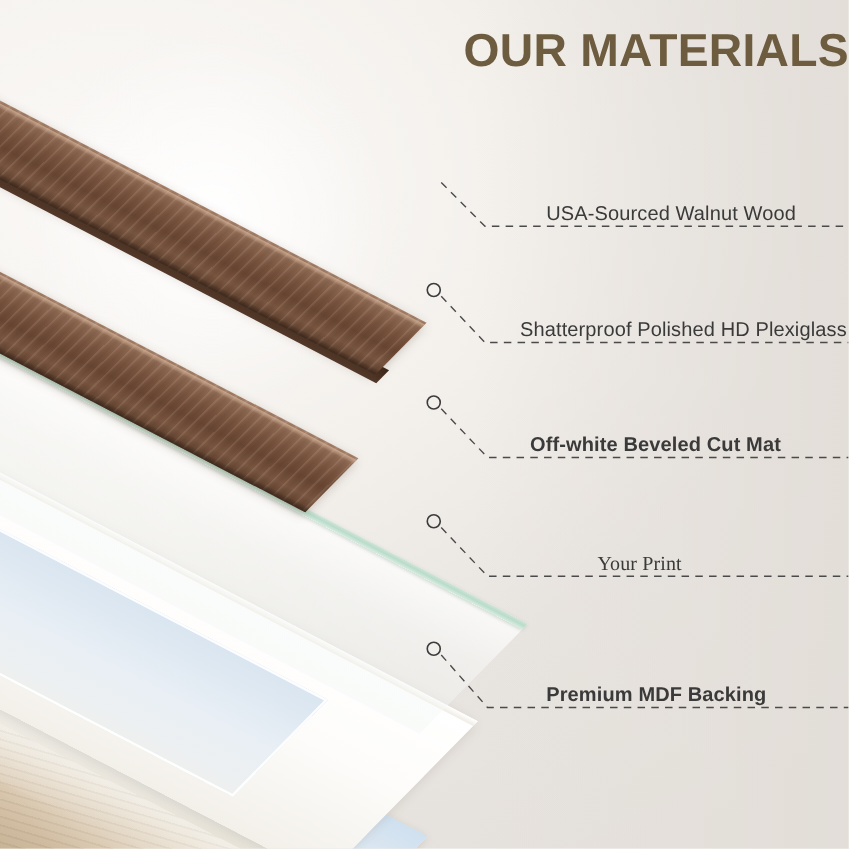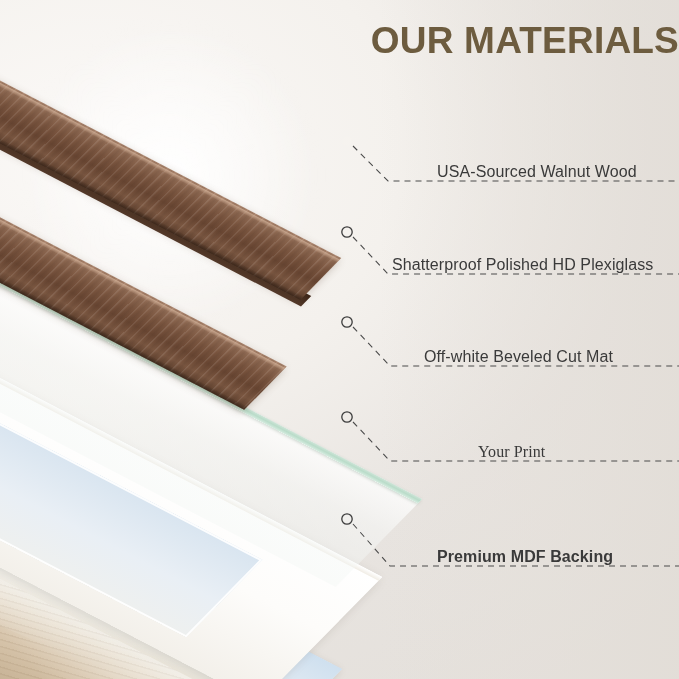--- a/index.html
+++ b/index.html
@@ -287,19 +287,19 @@
           <circle cx="347" cy="232" r="5.2" fill="none" stroke="#3c3c3c" stroke-width="1.3"></circle>
           <circle cx="347" cy="322" r="5.2" fill="none" stroke="#3c3c3c" stroke-width="1.3"></circle>
           <circle cx="347" cy="417" r="5.2" fill="none" stroke="#3c3c3c" stroke-width="1.3"></circle>
           <circle cx="347" cy="519" r="5.2" fill="none" stroke="#3c3c3c" stroke-width="1.3"></circle>
         </g>
     </svg>
   </div>
 
   <div id="label-layer">
       <div class="label" style="left: 437px; top: 163px;">USA-Sourced Walnut Wood</div>
-      <div class="label" style="left: 392px; top: 256px;">Shatterproof Polished HD Plexiglass</div>
-      <div class="label" style="left: 424px; top: 348px;">Off-white Beveled Cut Mat</div>
+      <div class="label" style="left: 416px; top: 256px;">Shatterproof Polished HD Plexiglass</div>
+      <div class="label" style="left: 424px; top: 348px; font-weight: bold;">Off-white Beveled Cut Mat</div>
       <div class="label" style="left: 478px; top: 443px; font-family: Liberation Serif, serif;">Your Print</div>
       <div class="label" style="left: 437px; top: 548px; font-weight: bold;">Premium MDF Backing</div>
     </div>
 
 </div>
 
 </body></html>

